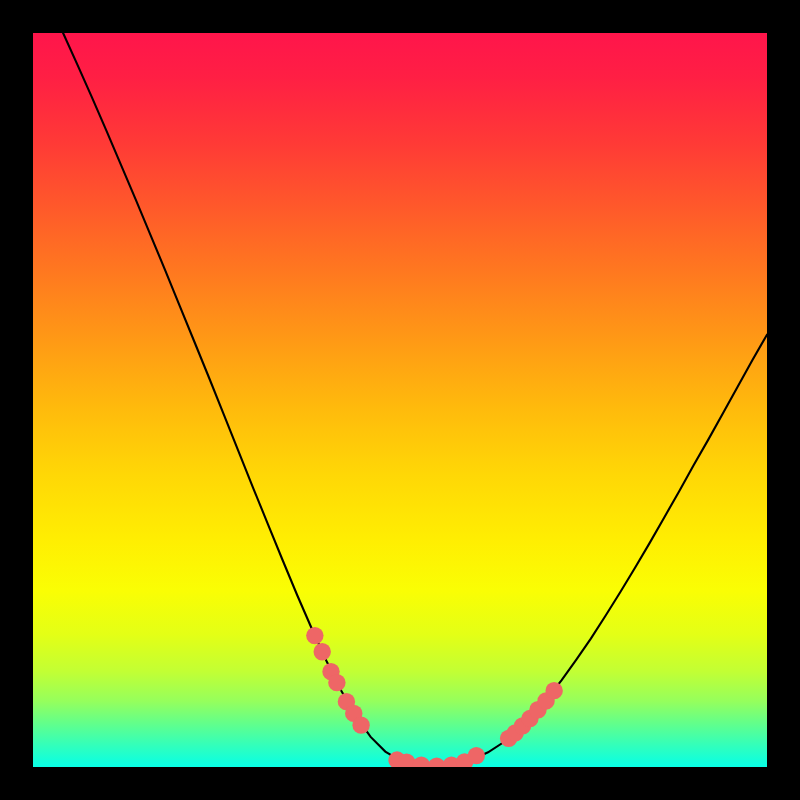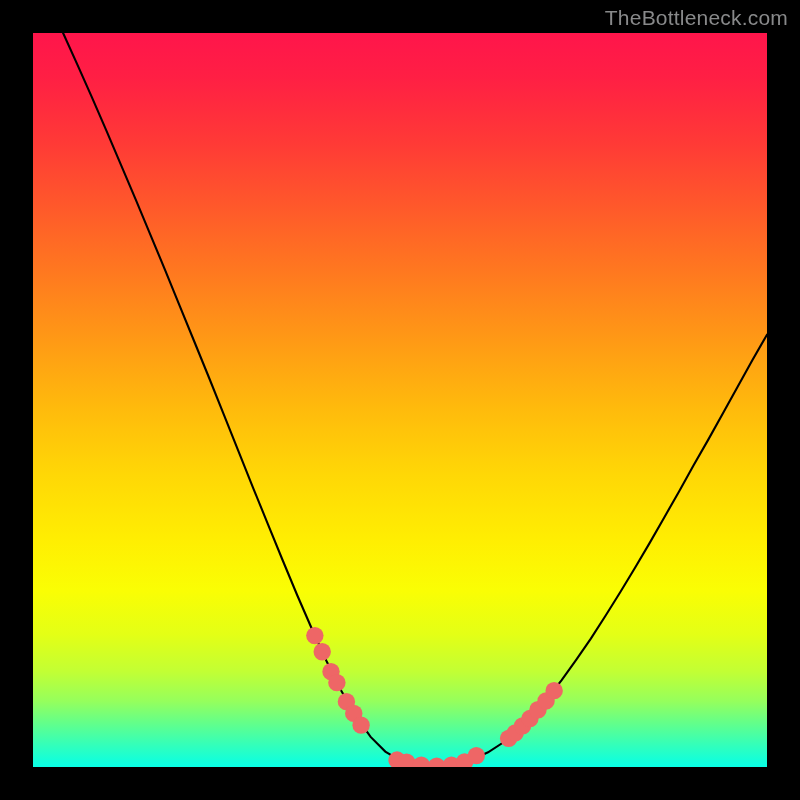--- a/index.html
+++ b/index.html
@@ -90,14 +90,13 @@
         <circle cx="475.63" cy="705.37" r="8.7"></circle>
         <circle cx="482.24" cy="699.87" r="8.7"></circle>
         <circle cx="489.58" cy="692.90" r="8.7"></circle>
         <circle cx="496.92" cy="685.56" r="8.7"></circle>
         <circle cx="504.99" cy="676.75" r="8.7"></circle>
         <circle cx="513.07" cy="667.94" r="8.7"></circle>
         <circle cx="521.14" cy="657.66" r="8.7"></circle>
       </g>
     </svg>
   </div>
-  <div class="watermark">TheBottleneck.com</div>
 </div>
 
 </body></html>

